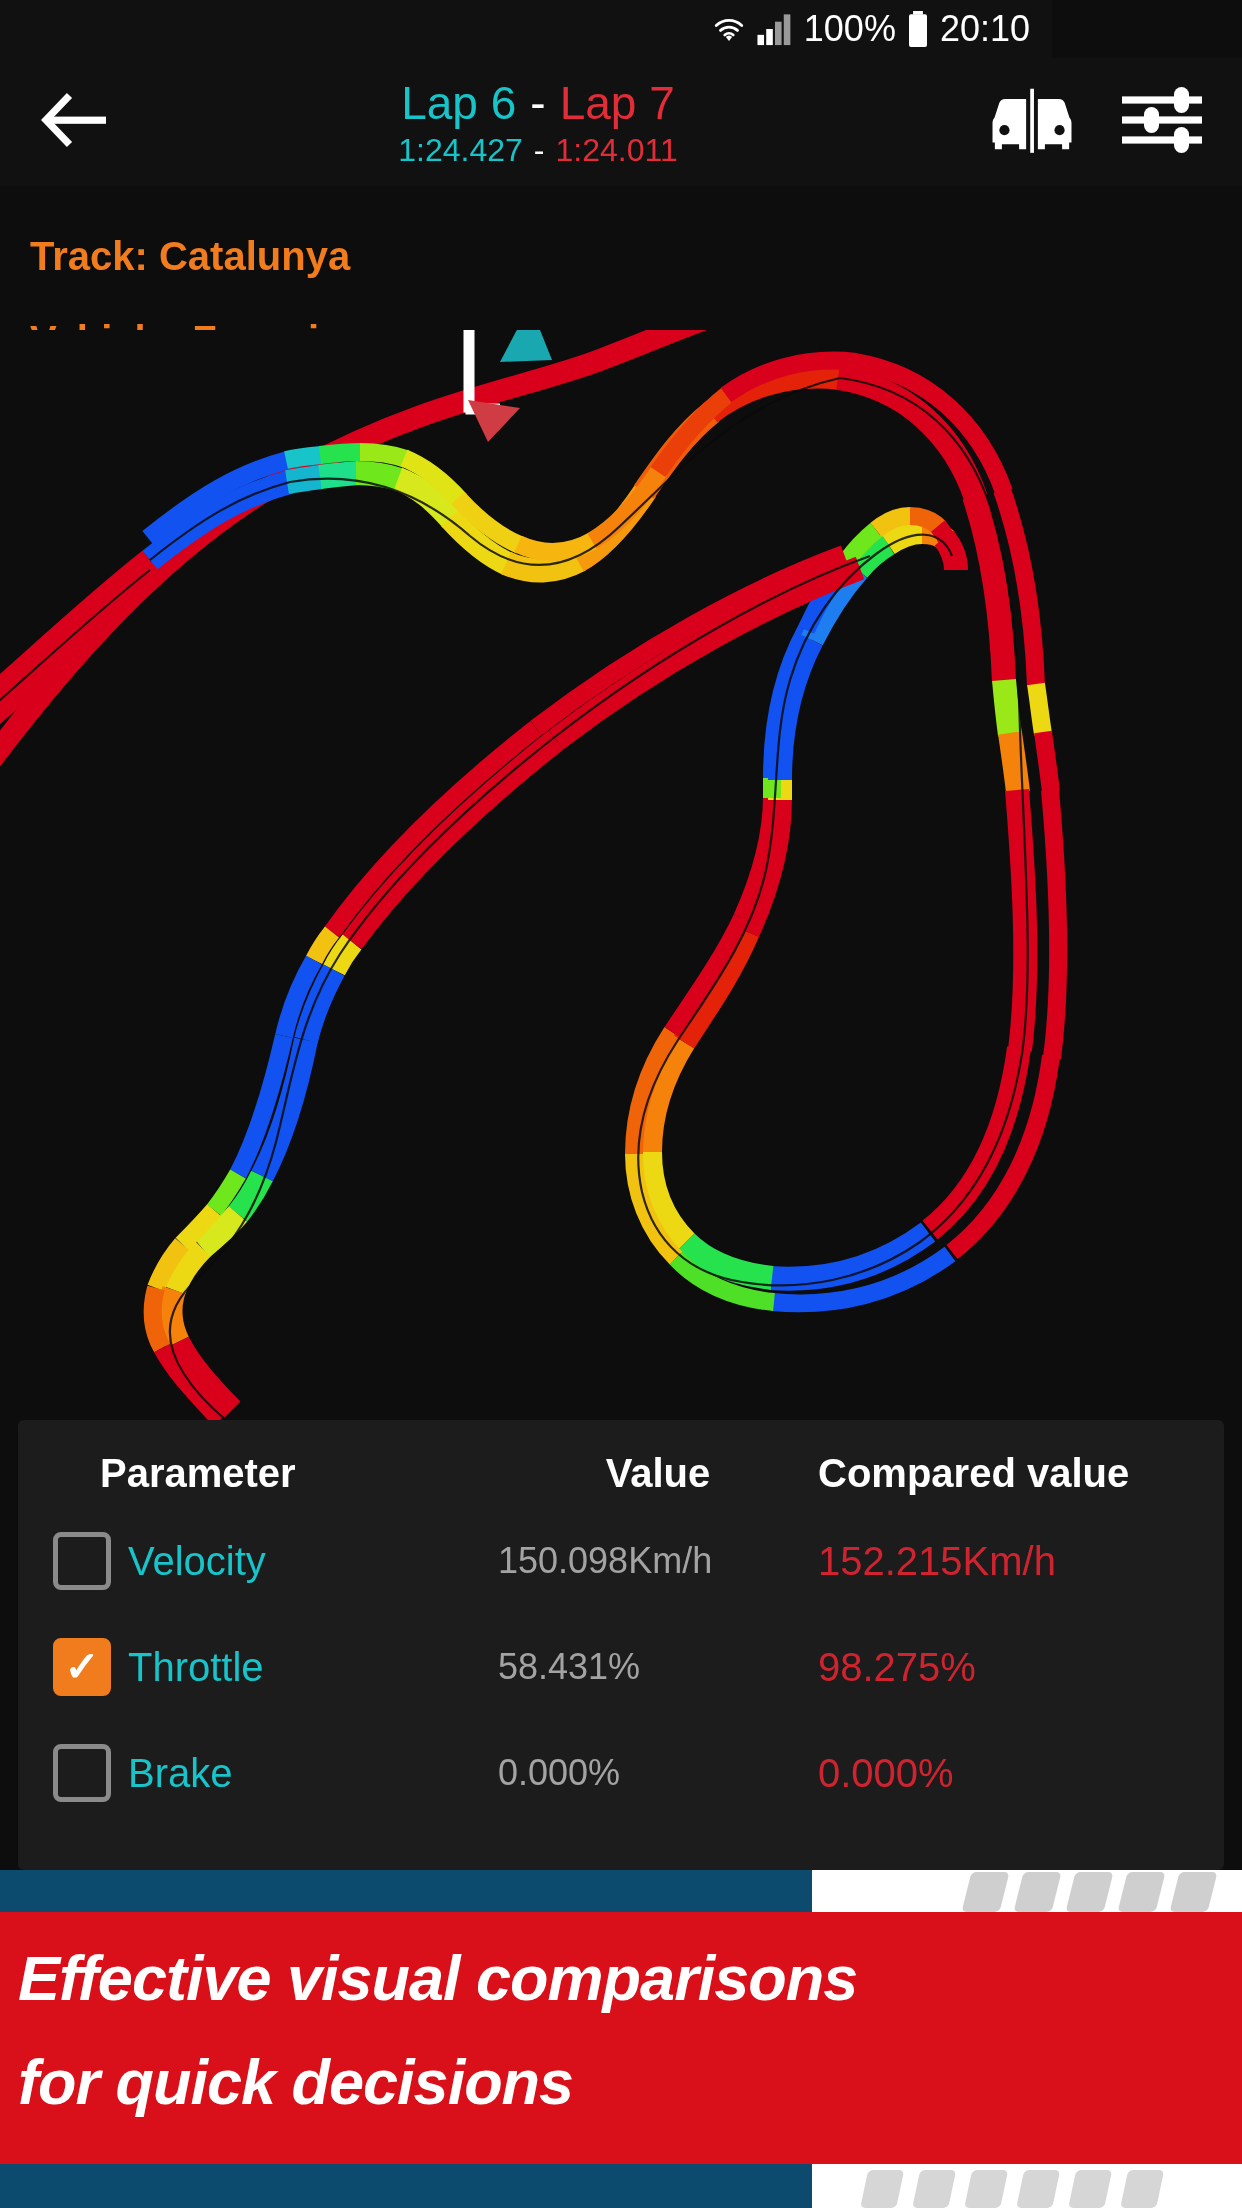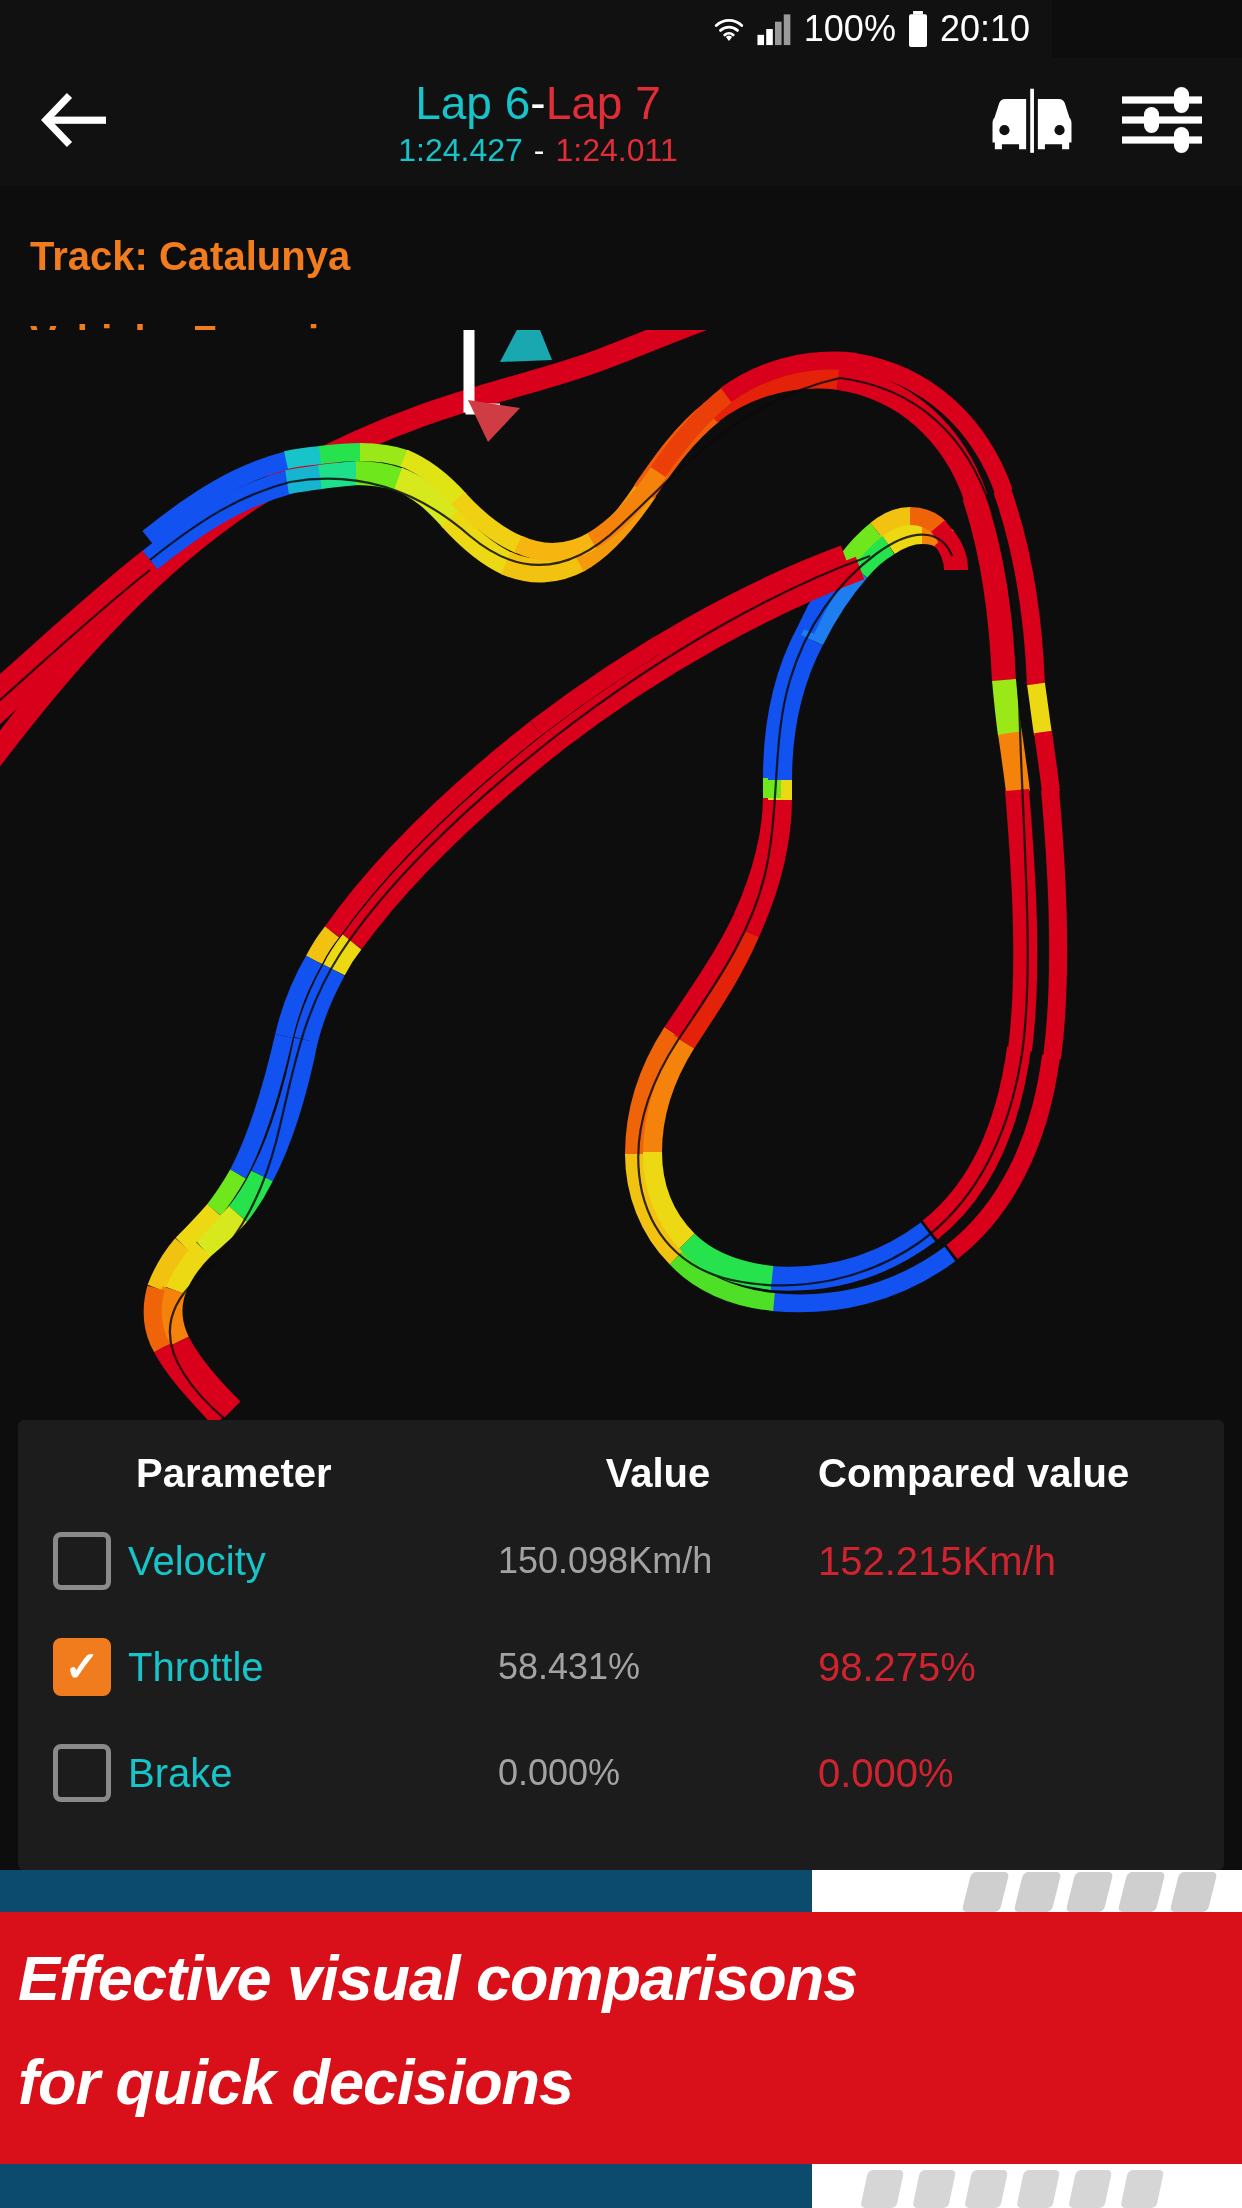--- a/index.html
+++ b/index.html
@@ -15,21 +15,21 @@
   .sb-text{ color:#ffffff; font-size:36px; font-weight:400; letter-spacing:0px; line-height:1; }
   .sb-icon{ display:flex; align-items:flex-end; }
 
   
   .appbar{
     position:absolute; top:58px; left:0; width:1242px; height:128px;
     background:#111111; display:flex; align-items:center;
   }
   .back-btn{ width:150px; height:128px; display:flex; align-items:center; justify-content:center; }
   .titlewrap{ flex:1; display:flex; flex-direction:column; align-items:center; justify-content:center; margin-left:-60px; }
-  .lap-line{ display:flex; align-items:flex-end; font-size:46px; font-weight:400; }
+  .lap-line{ display:flex; align-items:flex-end; gap:14px; font-size:46px; font-weight:400; }
   .time-line{ display:flex; align-items:baseline; gap:11px; font-size:32px; font-weight:400; margin-top:2px;}
   .c-cyan{ color:#17c4c9; }
   .c-red{ color:#e02d37; }
   .c-white{ color:#ffffff; }
   .t-cyan{ color:#17c4c9; }
   .t-red{ color:#e02d37; }
   .appbar-icons{ display:flex; align-items:center; gap:38px; padding-right:34px; }
   .icon-btn{ width:92px; height:92px; display:flex; align-items:center; justify-content:center; }
 
   
@@ -42,21 +42,21 @@
   
   .mapwrap{ position:absolute; top:330px; left:0; width:1242px; height:1090px; overflow:hidden; background:#0d0d0d; }
   .mapwrap svg{ display:block; }
 
   
   .tablecard{
     position:absolute; left:18px; top:1420px; width:1206px; height:450px;
     background:#1c1c1c; border-radius:6px; padding:0;
   }
   .thead{ display:flex; align-items:center; height:88px; padding-top:18px; }
-  .col-param{ width:480px; padding-left:118px; }
+  .col-param{ width:480px; padding-left:82px; }
   .col-val{ width:320px;text-align:center; }
   .col-cmp{ width:380px; }
   .th{ color:#ffffff; font-size:40px; font-weight:bold; }
   .trow{ display:flex; align-items:center; height:106px; }
   .cb-cell{ width:110px; display:flex; align-items:center; justify-content:center; padding-left:18px;}
   .checkbox{
     width:58px; height:58px; border-radius:8px; border:5px solid #8a8a8a;
     background:transparent; display:flex; align-items:center; justify-content:center;
   }
   .checkbox.checked{ background:#f07c1e; border-color:#f07c1e; }

